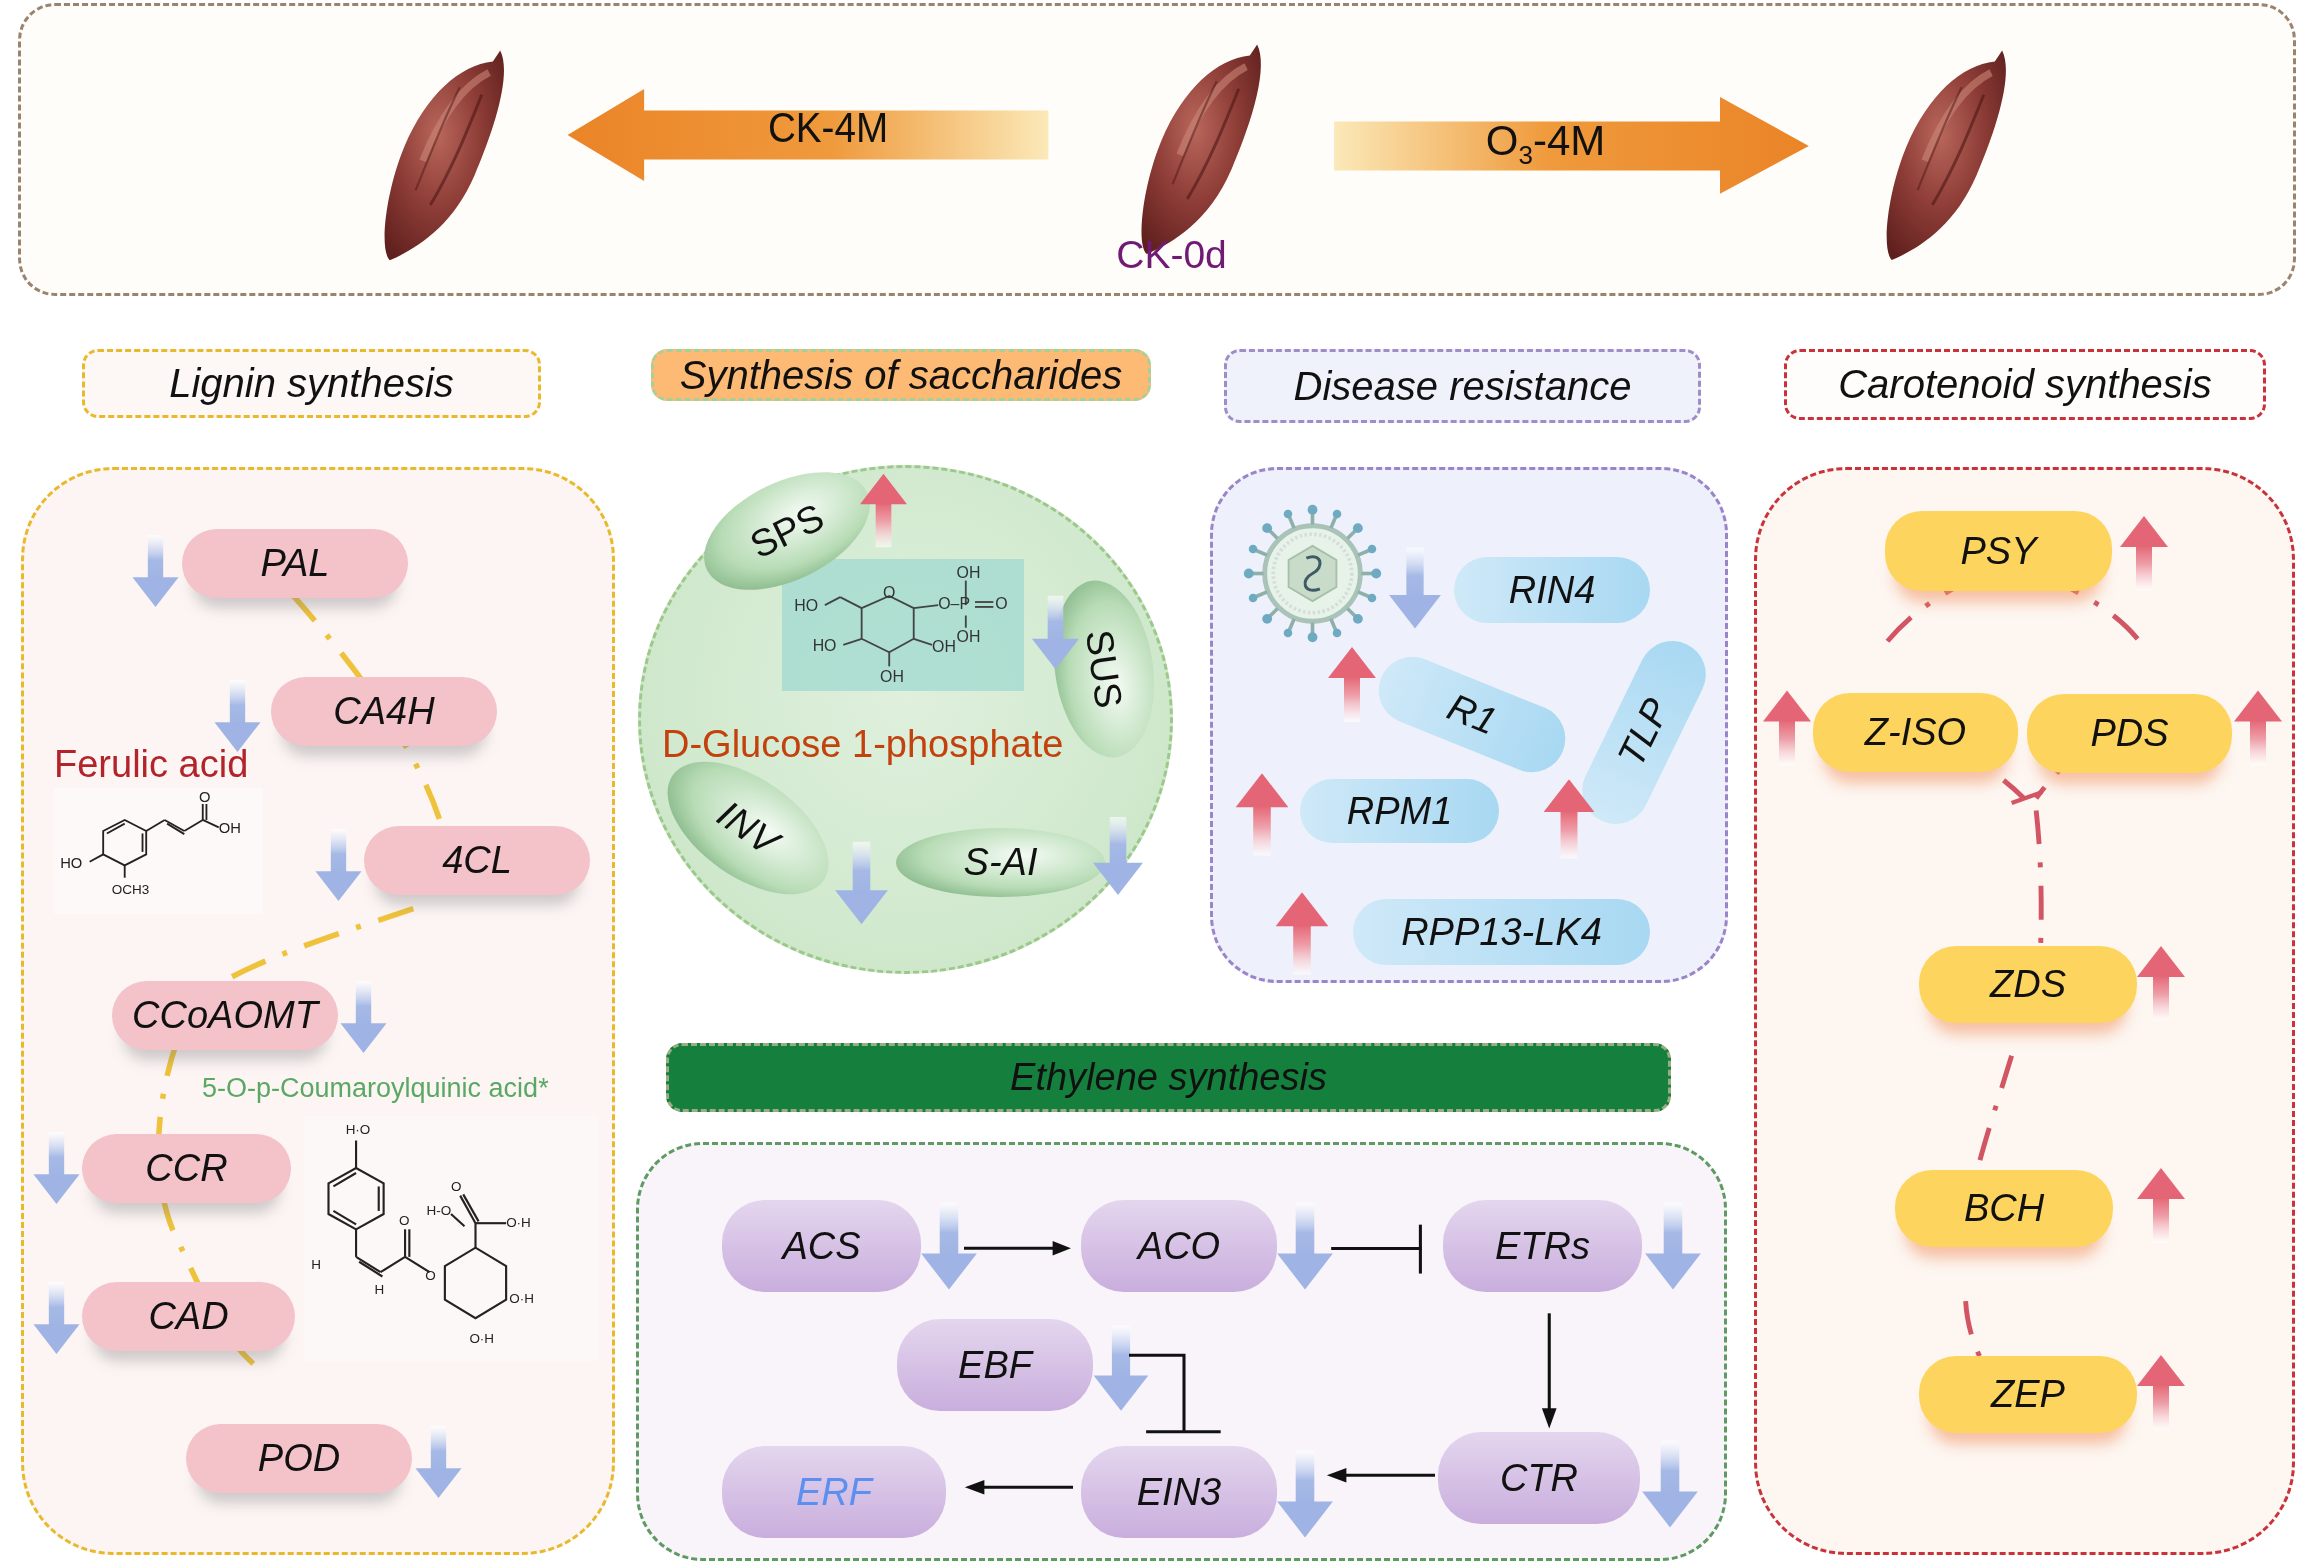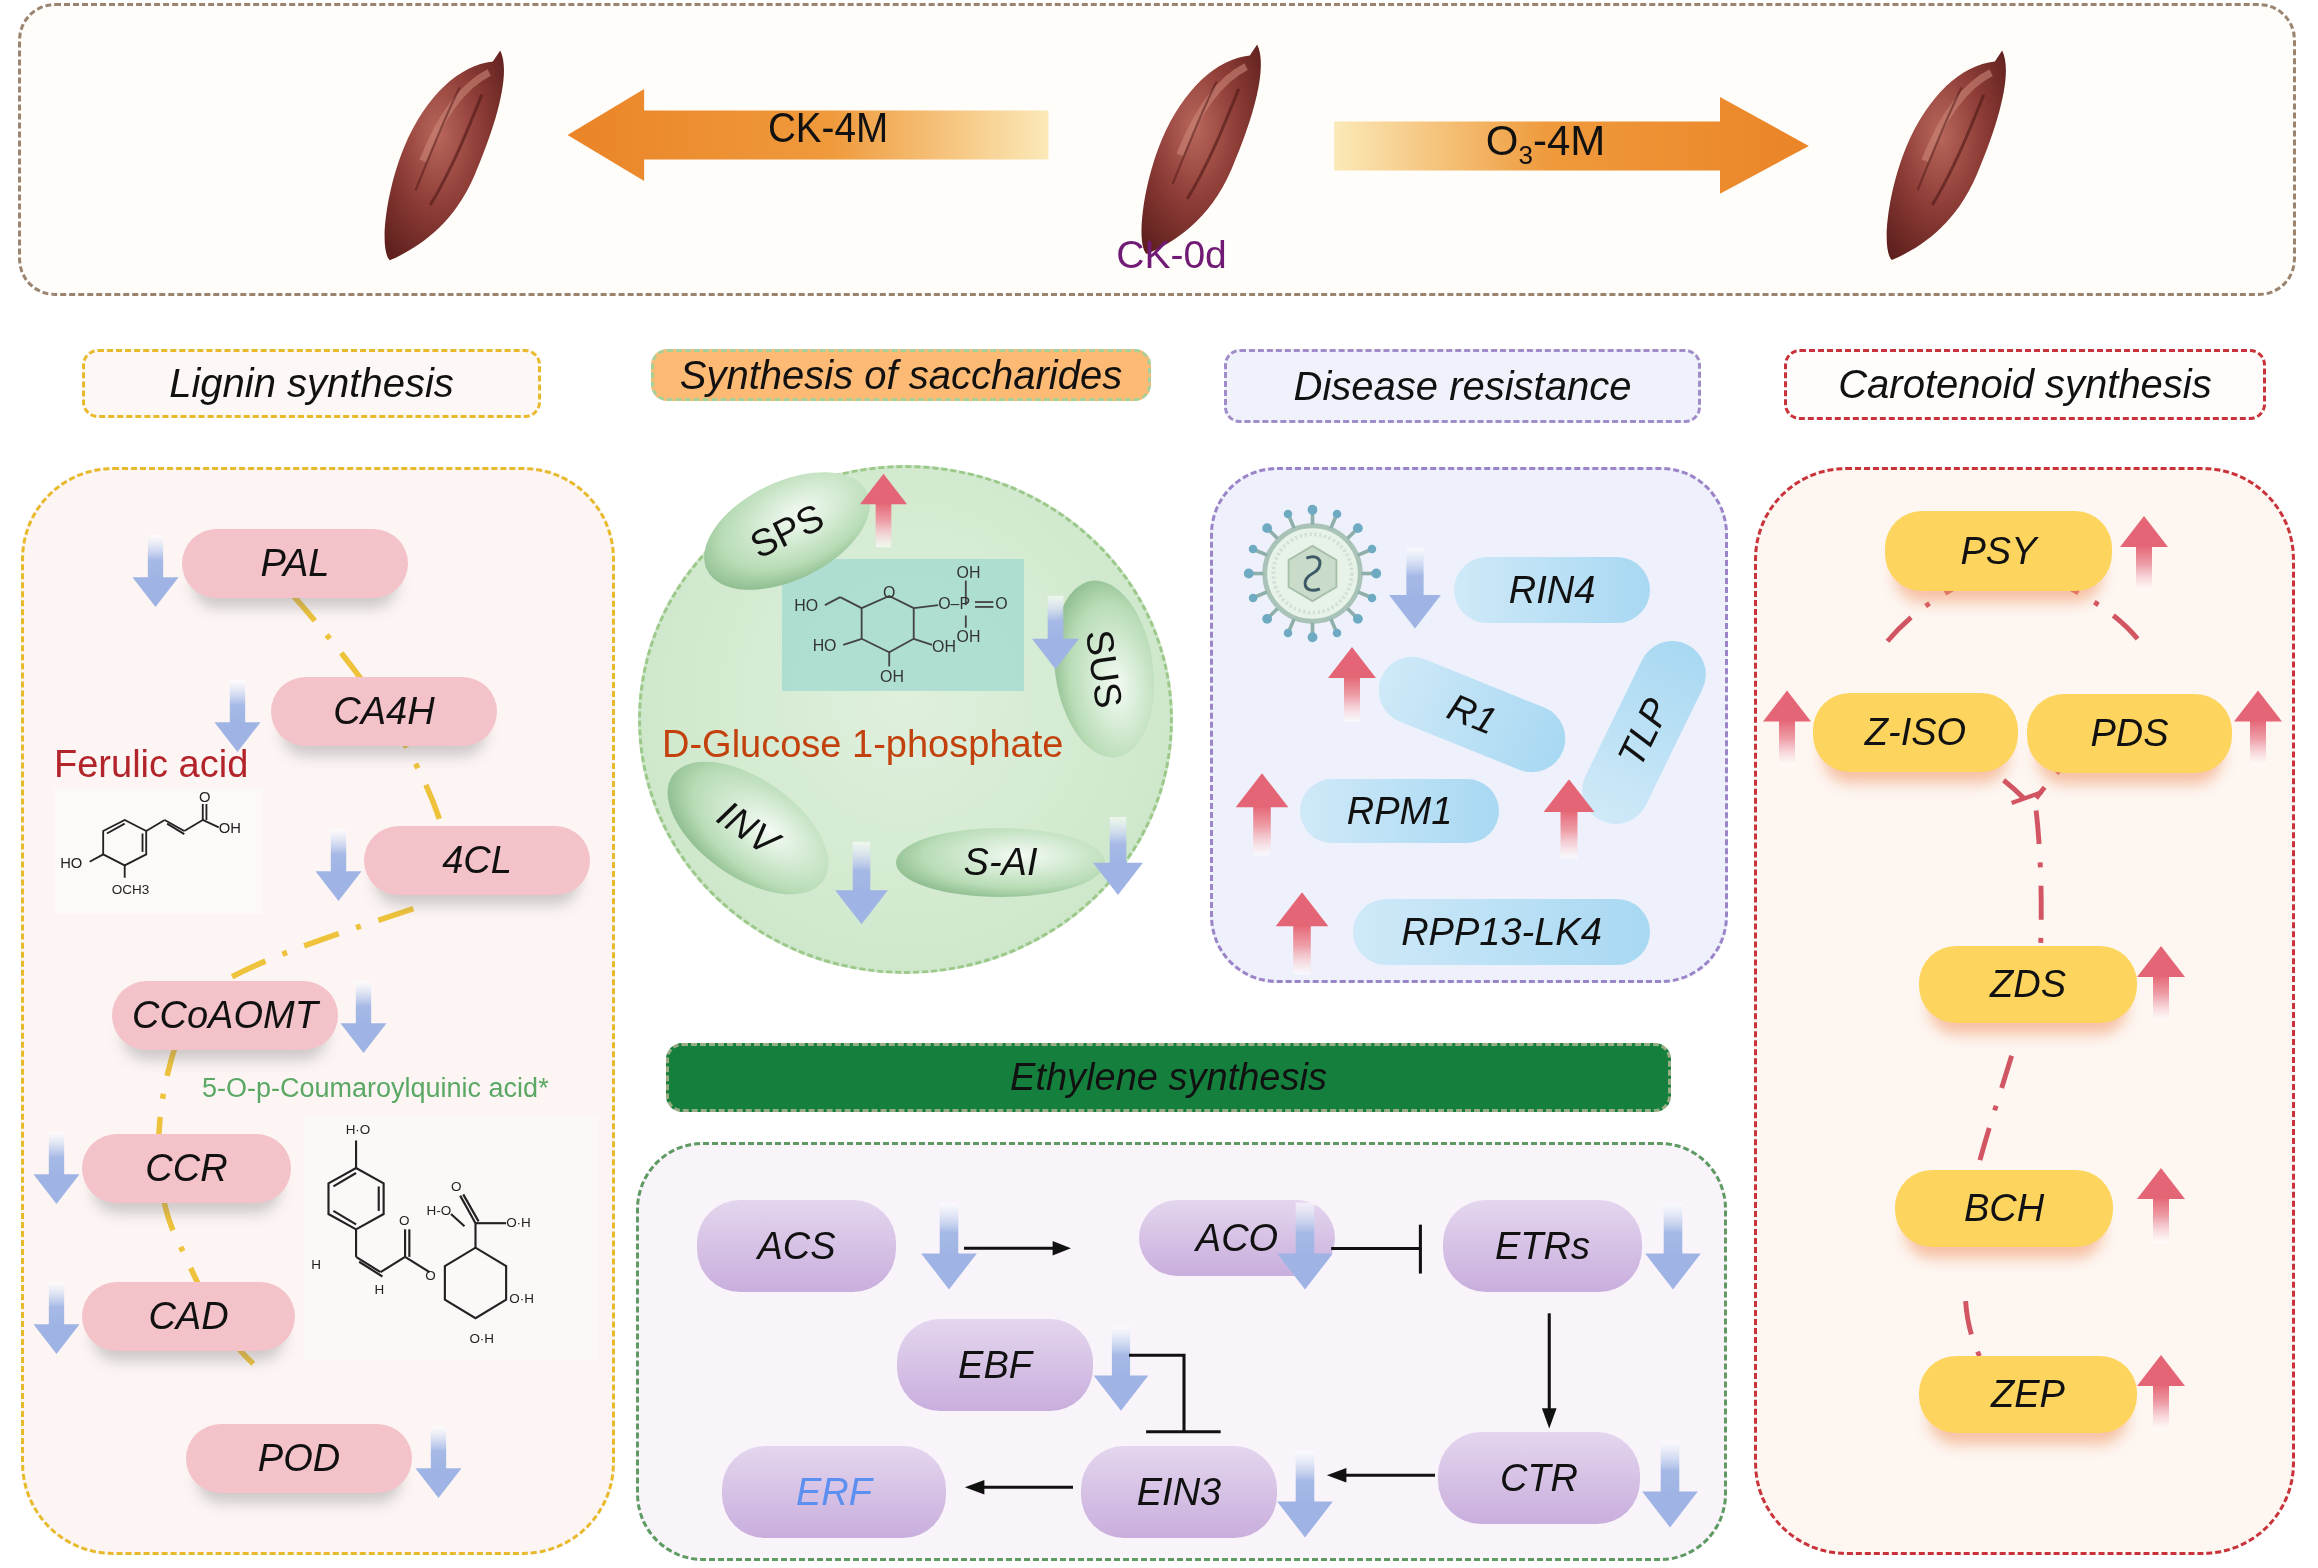--- a/index.html
+++ b/index.html
@@ -383,30 +383,30 @@
     <use href="#arrowUp" width="82" height="125"></use>
   </svg>
 
 <div class="pill pill-yellow" style="left:1919px;top:1356px;width:218px;height:77px;">ZEP</div>
 <svg class="abs" style="left:2136px;top:1354px;width:50px;height:77px;" viewBox="0 0 82 125" width="50" height="77">
     <use href="#arrowUp" width="82" height="125"></use>
   </svg>
 
 <div class="dash-box" style="left:636px;top:1142px;width:1091px;height:419px;border-color:#5e9a62;border-radius:67px;background:#f8f4fa;"></div>
 
-<div class="pill pill-purple" style="left:697px;top:1200px;width:199px;height:92px;">ACS</div>
+<div class="pill pill-purple" style="left:722px;top:1200px;width:199px;height:92px;">ACS</div>
 <svg class="abs" style="left:920px;top:1200px;width:58px;height:92px;" viewBox="0 0 95 150" width="58" height="92">
     <use href="#arrowDown" width="95" height="150"></use>
   </svg>
 <svg class="abs" style="left:964px;top:1236px;width:110px;height:24.5px;" viewBox="0 0 180 40" width="110" height="24.5">
   <line x1="0" y1="20" x2="150" y2="20" stroke="#111" stroke-width="5"></line>
     <polygon points="145,8 175,20 145,32" fill="#111"></polygon>
 </svg>
 
-<div class="pill pill-purple" style="left:1139px;top:1200px;width:196px;height:76px;">ACO</div>
+<div class="pill pill-purple" style="left:1081px;top:1200px;width:196px;height:92px;">ACO</div>
 <svg class="abs" style="left:1276px;top:1200px;width:58px;height:92px;" viewBox="0 0 95 150" width="58" height="92">
     <use href="#arrowDown" width="95" height="150"></use>
   </svg>
 <svg class="abs" style="left:1331px;top:1221px;width:92px;height:55px;" viewBox="0 0 150 90" width="92" height="55">
   <line x1="0" y1="45" x2="148" y2="45" stroke="#111" stroke-width="5"></line>
     <line x1="146" y1="6" x2="146" y2="86" stroke="#111" stroke-width="5"></line>
 </svg>
 
 <div class="pill pill-purple" style="left:1443px;top:1200px;width:199px;height:92px;">ETRs</div>
 <svg class="abs" style="left:1644px;top:1200px;width:58px;height:92px;" viewBox="0 0 95 150" width="58" height="92">

